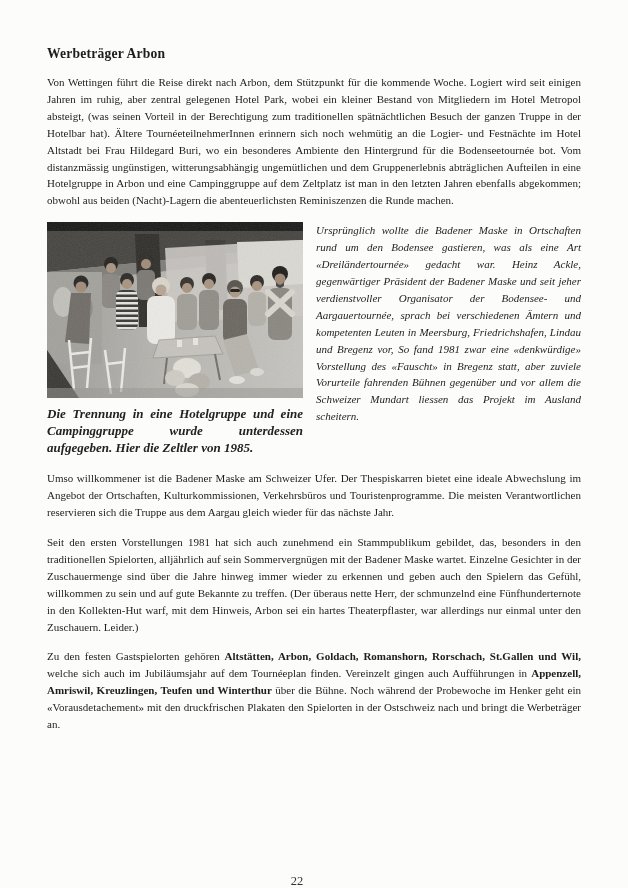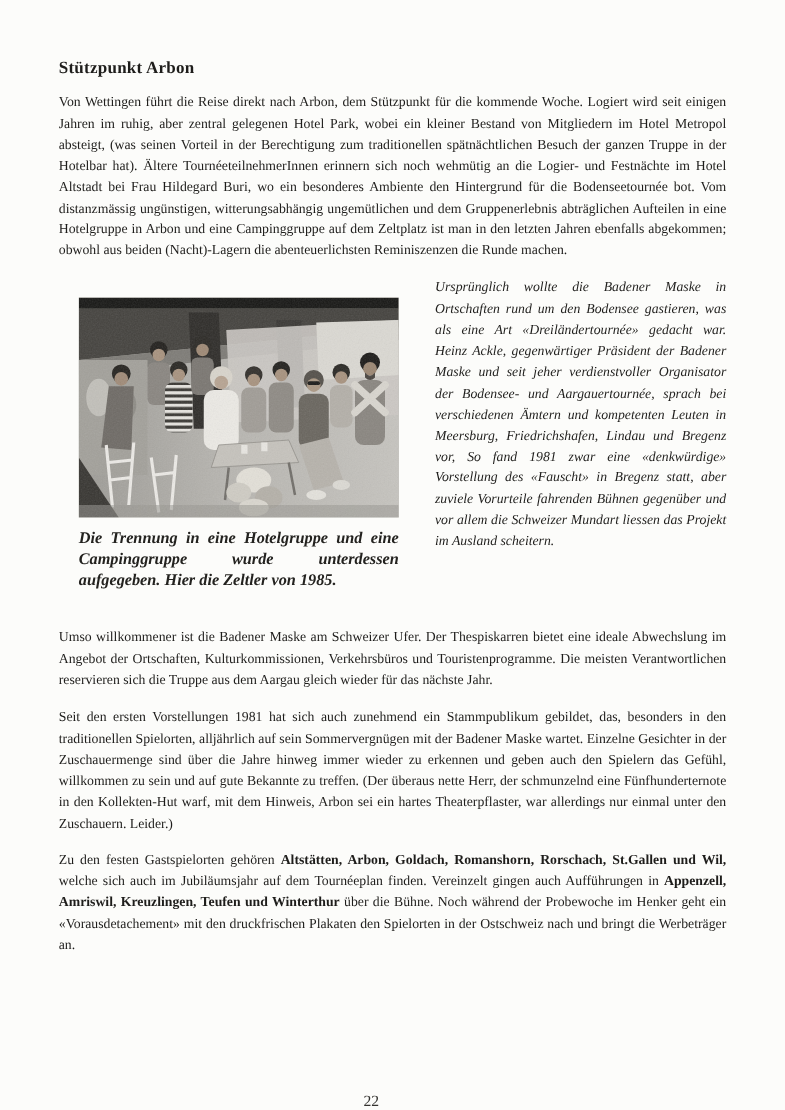--- a/index.html
+++ b/index.html
@@ -26,21 +26,21 @@
     font-size: 11px;
     line-height: 16.9px;
     text-align: justify;
     margin: 0 0 13px 0;
   }
   .photo-row {
     display: flex;
     gap: 13px;
     margin: 13px 0 14px 0;
   }
-  figure.photo-figure { margin: 16px; width: 256px; flex: 0 0 256px; }
+  figure.photo-figure { margin: 0; width: 256px; flex: 0 0 256px; }
   .photo {
     width: 256px; height: 176px;
     background: #b5b3ae;
     overflow: hidden;
   }
   .photo svg { display: block; width: 256px; height: 176px; }
   figcaption.caption {
     font-size: 13px;
     line-height: 17px;
     font-style: italic;
@@ -59,21 +59,21 @@
     text-align: center;
     font-size: 12.5px;
     color: #33322f;
   }
 </style>
 </head>
 <body>
 
 <div class="content">
 
-  <h1 class="heading">Stützpunkt Arbon</h1>
+  <h1 class="heading">Werbeträger Arbon</h1>
 
   <p class="body">Von Wettingen führt die Reise direkt nach Arbon, dem Stützpunkt für die kommende Woche. Logiert wird seit einigen Jahren im ruhig, aber zentral gelegenen Hotel Park, wobei ein kleiner Bestand von Mitgliedern im Hotel Metropol absteigt, (was seinen Vorteil in der Berechtigung zum traditionellen spätnächtlichen Besuch der ganzen Truppe in der Hotelbar hat). Ältere TournéeteilnehmerInnen erinnern sich noch wehmütig an die Logier- und Festnächte im Hotel Altstadt bei Frau Hildegard Buri, wo ein besonderes Ambiente den Hintergrund für die Bodenseetournée bot. Vom distanzmässig ungünstigen, witterungsabhängig ungemütlichen und dem Gruppenerlebnis abträglichen Aufteilen in eine Hotelgruppe in Arbon und eine Campinggruppe auf dem Zeltplatz ist man in den letzten Jahren ebenfalls abgekommen; obwohl aus beiden (Nacht)-Lagern die abenteuerlichsten Reminiszenzen die Runde machen.</p>
 
   <div class="photo-row">
     <figure class="photo-figure">
       <div class="photo">
         <svg viewBox="0 0 256 176" xmlns="http://www.w3.org/2000/svg">
           <defs>
             <linearGradient id="wall" x1="0" y1="0" x2="1" y2="0">
               <stop offset="0" stop-color="#9d9b96"></stop>

